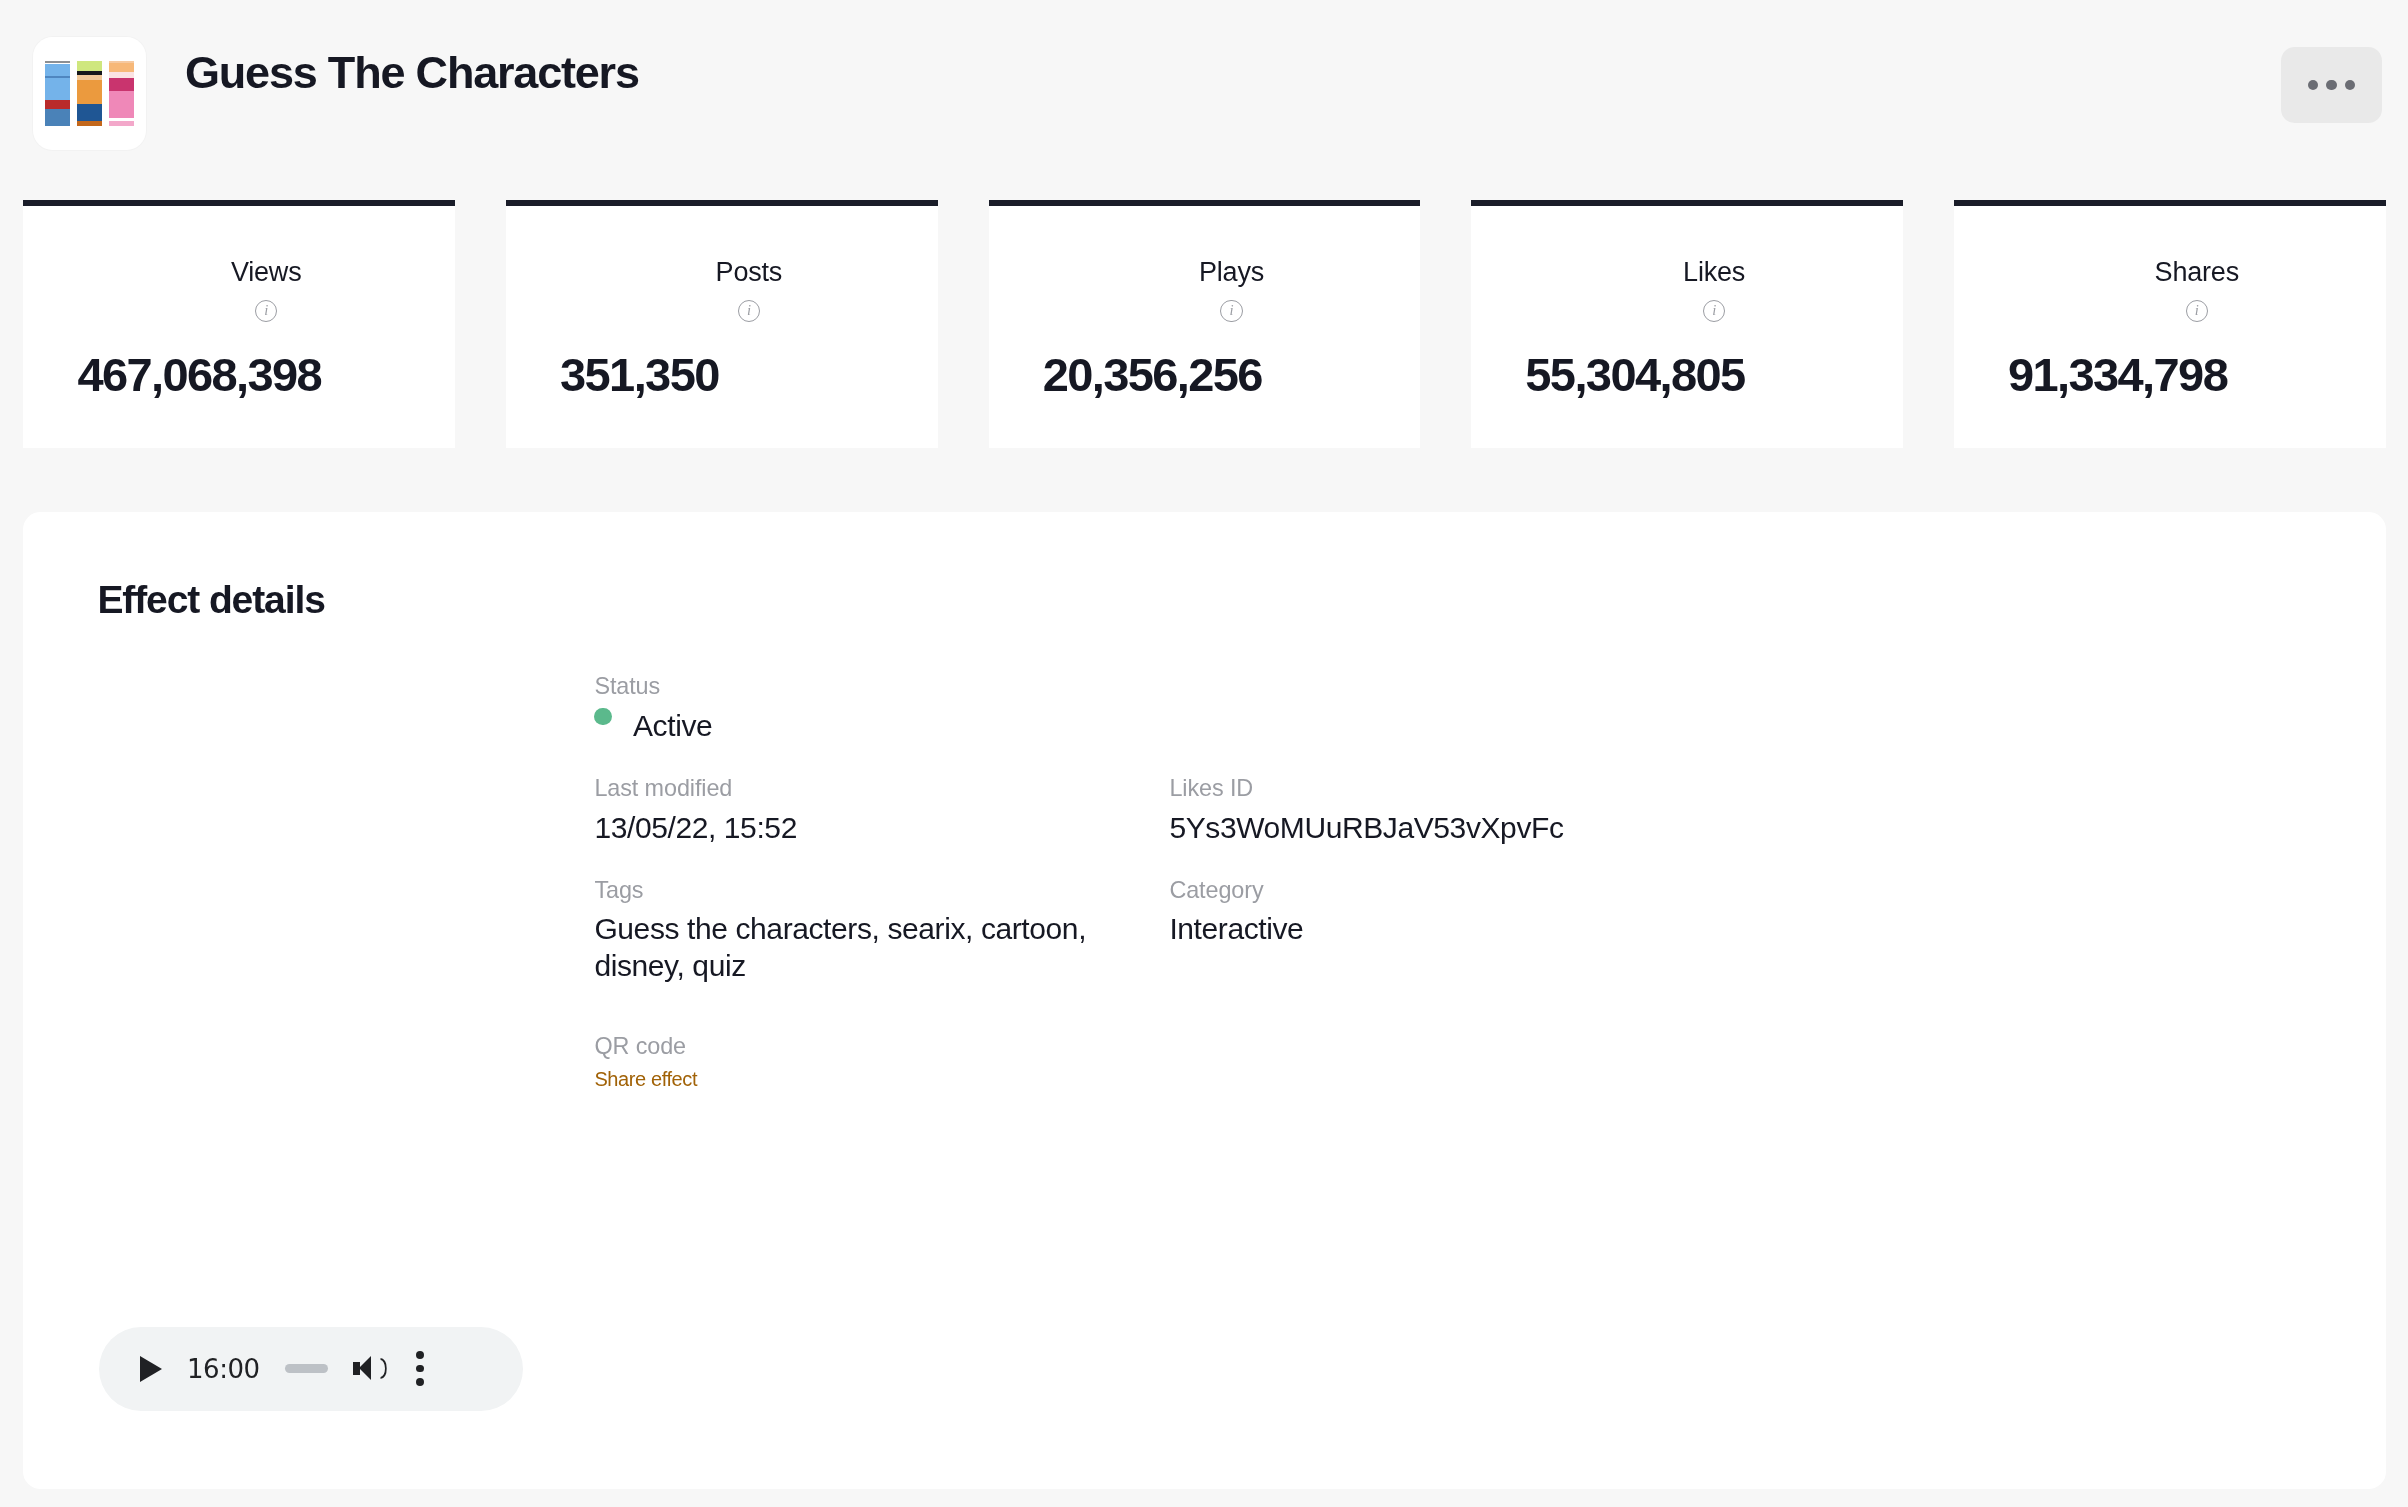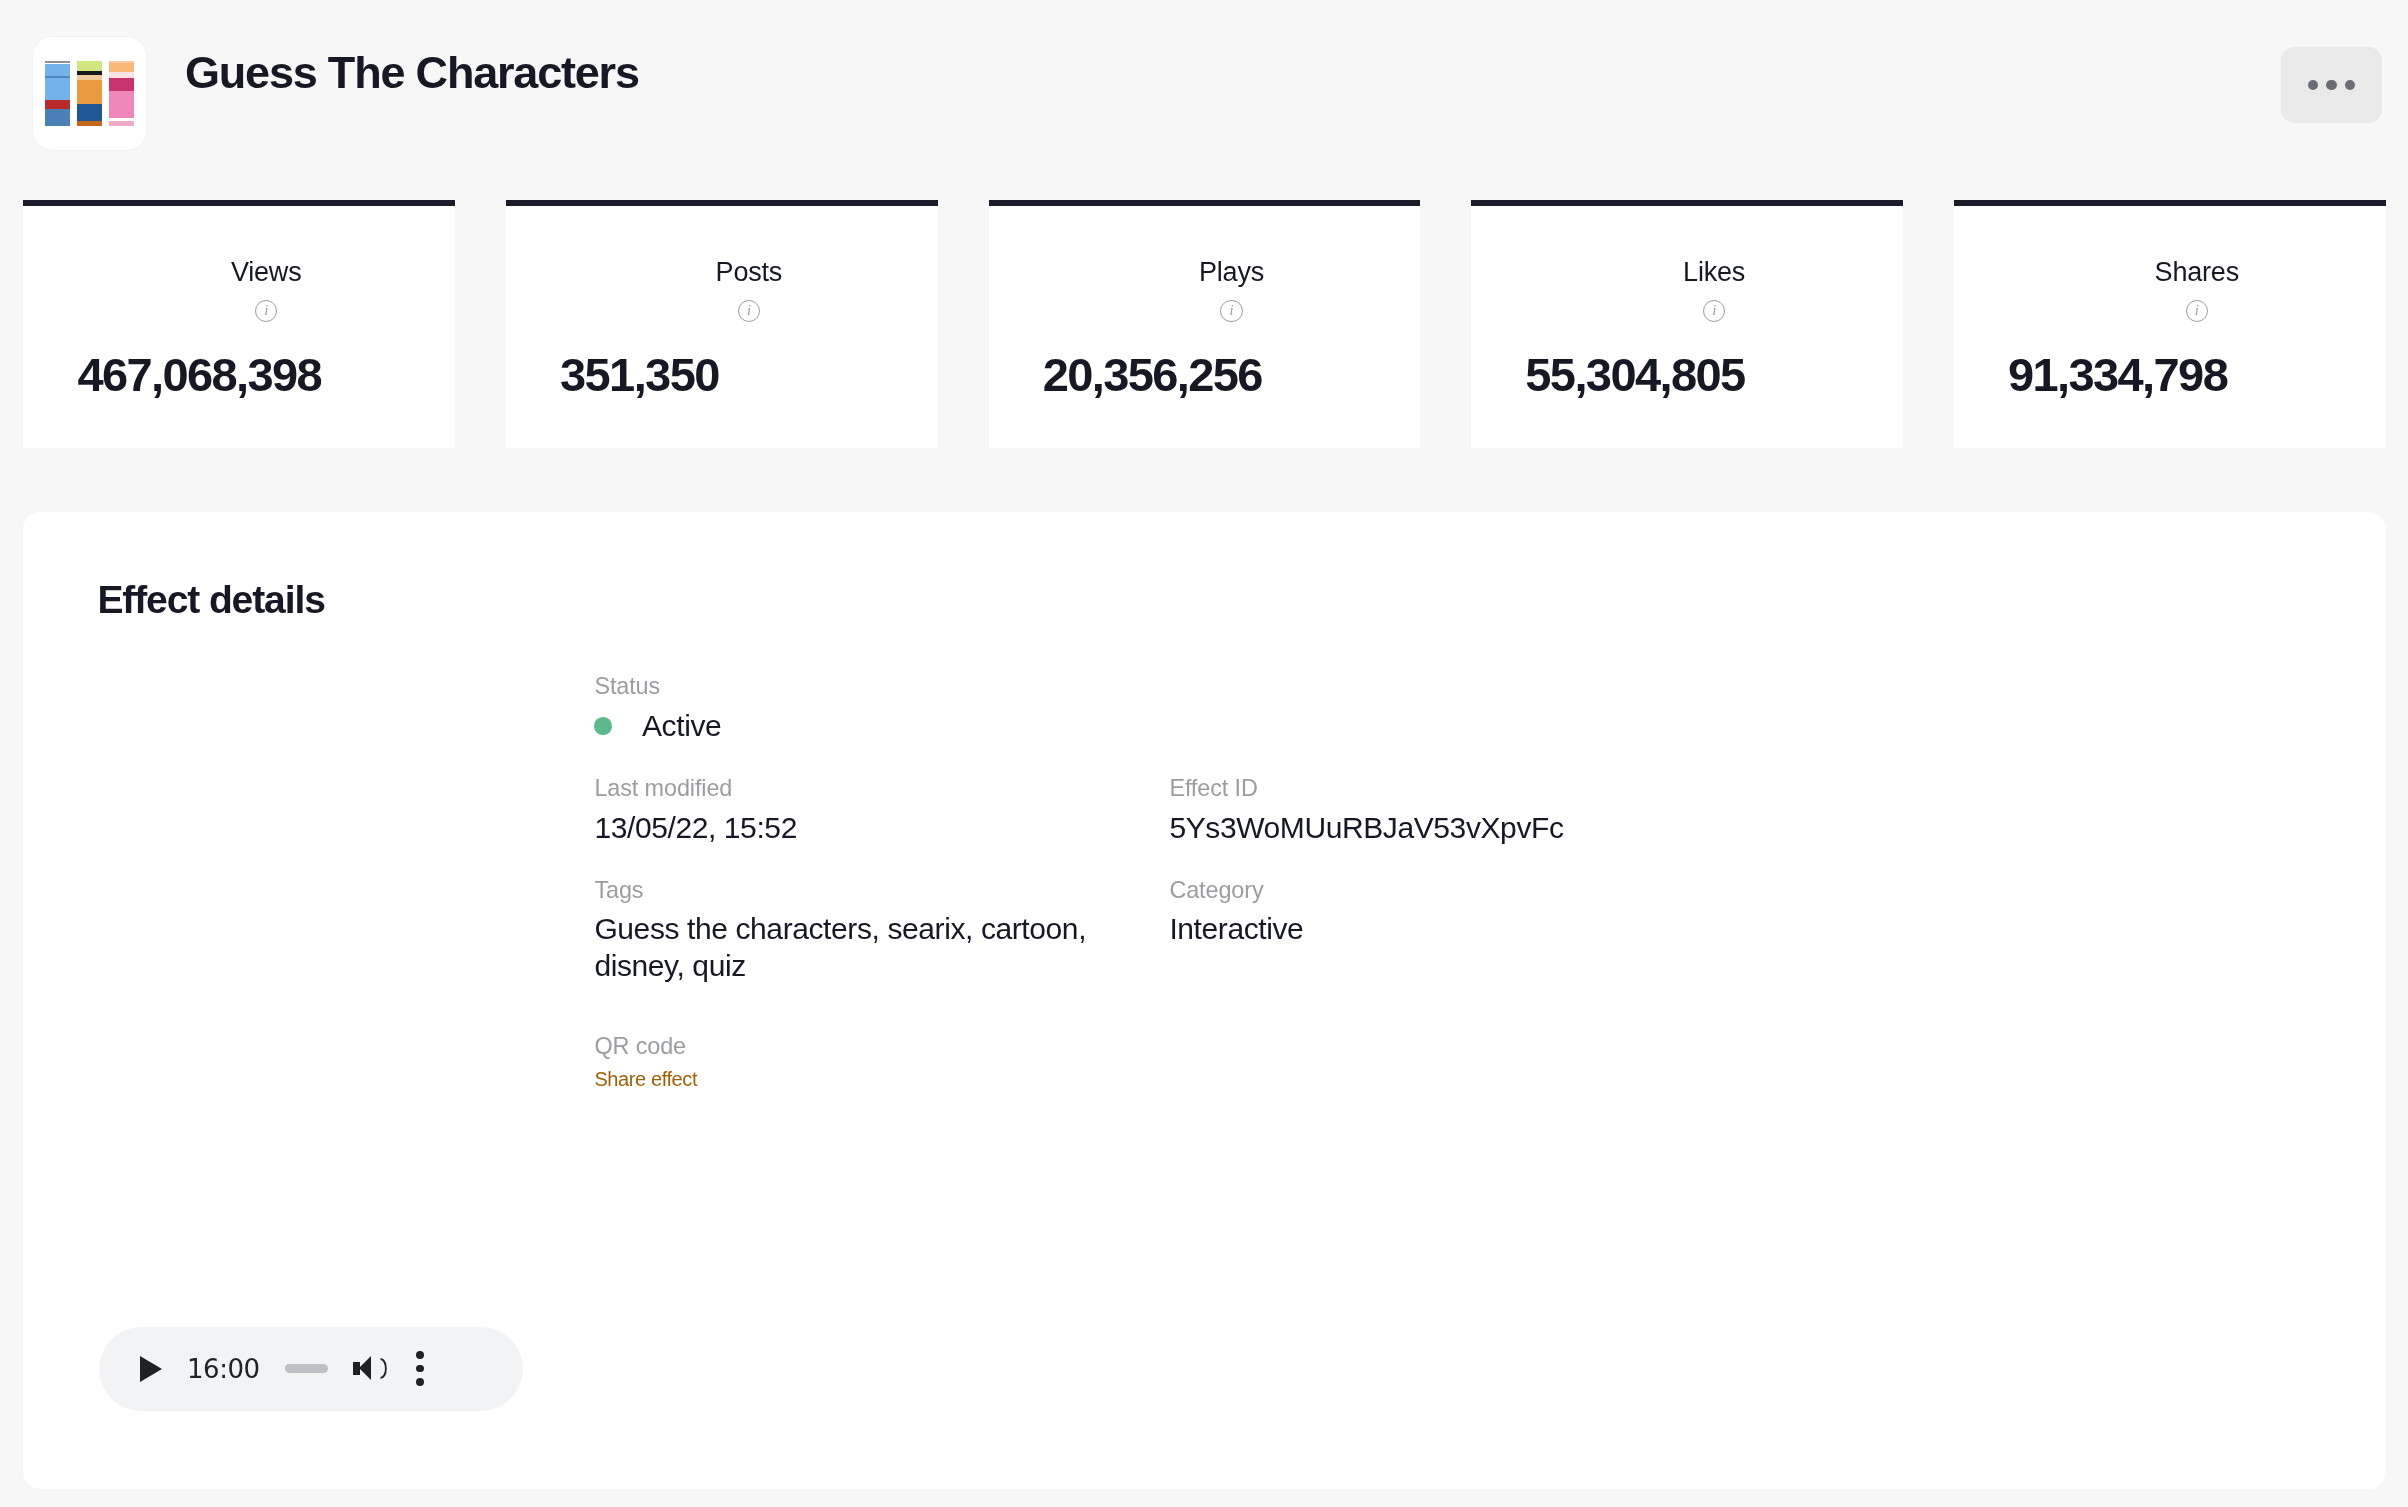--- a/index.html
+++ b/index.html
@@ -154,22 +154,22 @@
   }
   .field-value {
     font-size: 30px;
     color: #161823;
     letter-spacing: -0.4px;
     line-height: 1.2;
   }
   .field-block { margin-bottom: 31px; }
   .status-value {
     display: flex;
-    align-items: center;
-    gap: 30px;
+    align-items: flex-start;
+    gap: 21px;
   }
   .status-dot {
     width: 17.6px; height: 17.6px;
     border-radius: 50%;
     background: #5bb98c;
     flex: none;
   }
   .share-link {
     font-size: 20px;
     color: #a16207;
@@ -339,21 +339,21 @@
       </div>
       <div class="detail-col"></div>
     </div>
 
     <div class="detail-row">
       <div class="detail-col field-block">
         <div class="field-label">Last modified</div>
         <div class="field-value">13/05/22, 15:52</div>
       </div>
       <div class="detail-col field-block">
-        <div class="field-label">Effect ID</div>
+        <div class="field-label">Likes ID</div>
         <div class="field-value">5Ys3WoMUuRBJaV53vXpvFc</div>
       </div>
     </div>
 
     <div class="detail-row">
       <div class="detail-col field-block">
         <div class="field-label">Tags</div>
         <div class="field-value tags-value">Guess the characters, searix, cartoon, disney, quiz</div>
       </div>
       <div class="detail-col field-block">

